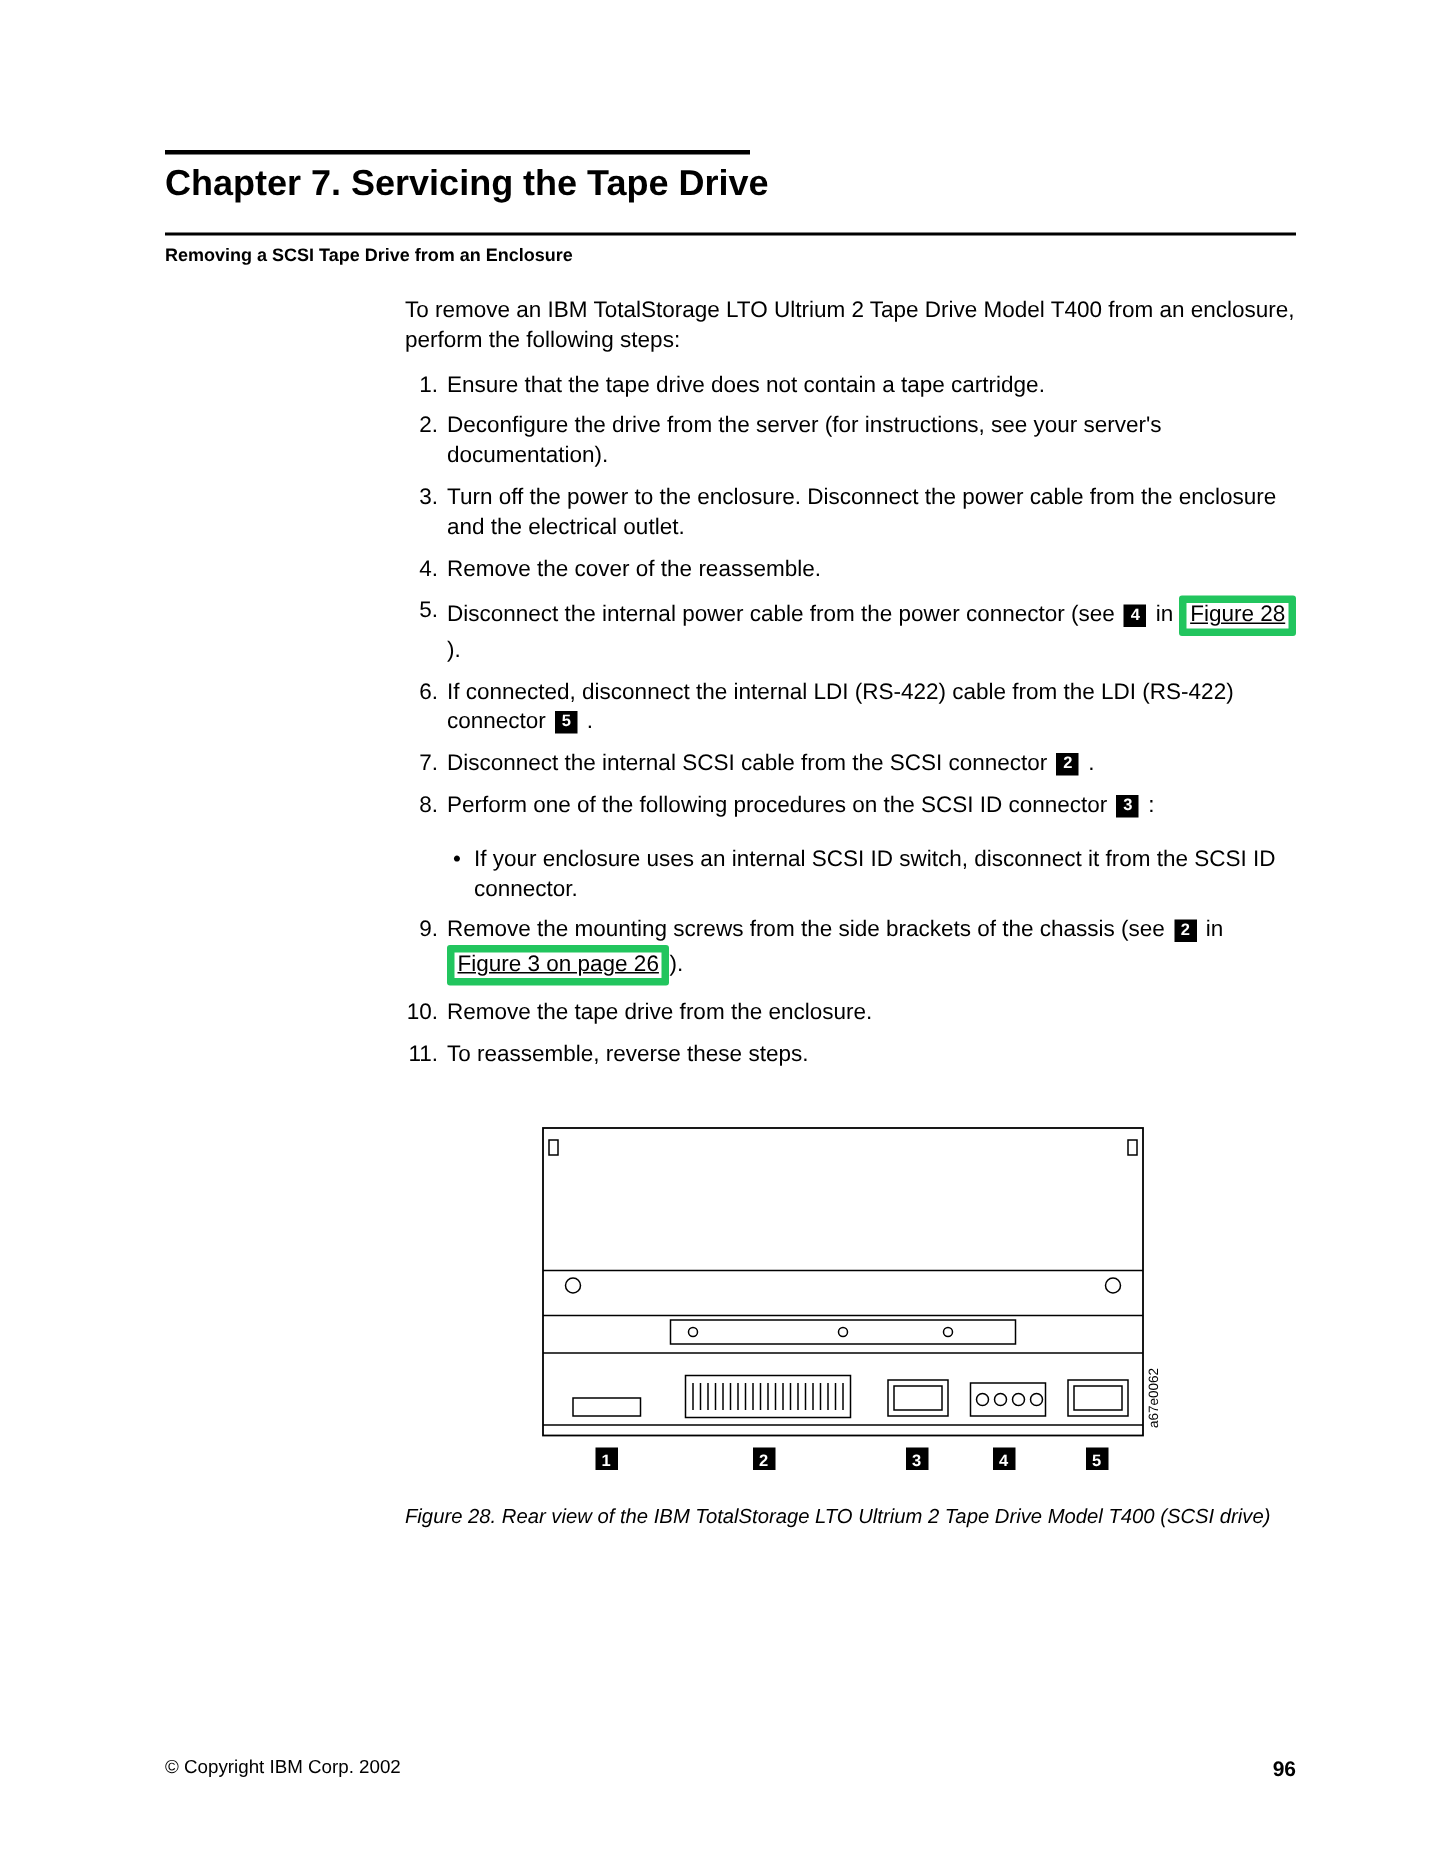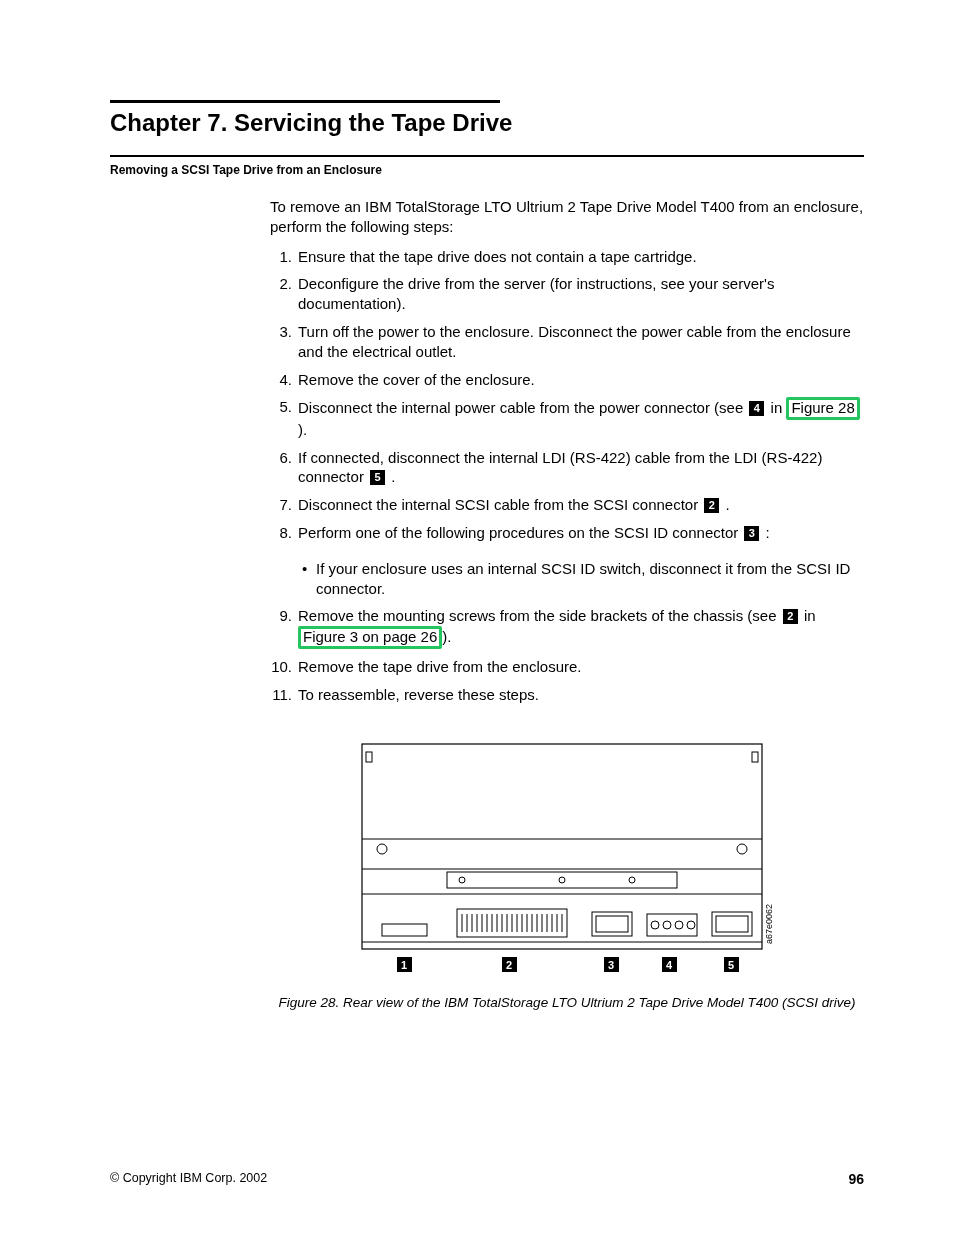--- a/index.html
+++ b/index.html
@@ -76,25 +76,26 @@
     padding-left: 18px;
     margin-bottom: 6px;
   }
   ul.sub > li::before {
     content: "•";
     position: absolute;
     left: 4px;
     top: 0;
   }
   .ref-link {
-    border: 3px solid #22c55e;
+    border: 5px solid #22c55e;
     padding: 0 2px;
     border-radius: 2px;
     display: inline-block;
     line-height: 1.1;
+    text-decoration: underline;
   }
   .callout {
     display: inline-block;
     background: #000;
     color: #fff;
     width: 15px;
     height: 15px;
     font-size: 11px;
     font-weight: bold;
     text-align: center;
@@ -103,21 +104,20 @@
     margin: 0 2px;
   }
   .figure-area {
     margin-top: 30px;
   }
   .figure-caption {
     font-style: italic;
     font-size: 13.5px;
     margin-top: 10px;
     line-height: 1.3;
-    text-align: center;
   }
   .footer {
     position: absolute;
     bottom: 48px;
     left: 110px;
     right: 90px;
     font-size: 12.5px;
   }
   .footer .copyright {
     float: left;
@@ -145,21 +145,21 @@
   <div class="section-rule"></div>
   <h2 class="section-title">Removing a SCSI Tape Drive from an Enclosure</h2>
 
   <div class="body-block">
     <p class="intro">To remove an IBM TotalStorage LTO Ultrium 2 Tape Drive Model T400 from an enclosure, perform the following steps:</p>
 
     <ol class="steps">
       <li><span>Ensure that the tape drive does not contain a tape cartridge.</span></li>
       <li><span>Deconfigure the drive from the server (for instructions, see your server's documentation).</span></li>
       <li><span>Turn off the power to the enclosure. Disconnect the power cable from the enclosure and the electrical outlet.</span></li>
-      <li><span>Remove the cover of the enclosure.</span></li>
+      <li><span>Remove the cover of the reassemble.</span></li>
       <li>
         <span>Disconnect the internal power cable from the power connector (see </span><span class="callout">4</span><span> in </span><span class="ref-link">Figure 28</span><span>).</span>
       </li>
       <li>
         <span>If connected, disconnect the internal LDI (RS-422) cable from the LDI (RS-422) connector </span><span class="callout">5</span><span> .</span>
       </li>
       <li>
         <span>Disconnect the internal SCSI cable from the SCSI connector </span><span class="callout">2</span><span> .</span>
       </li>
       <li>

